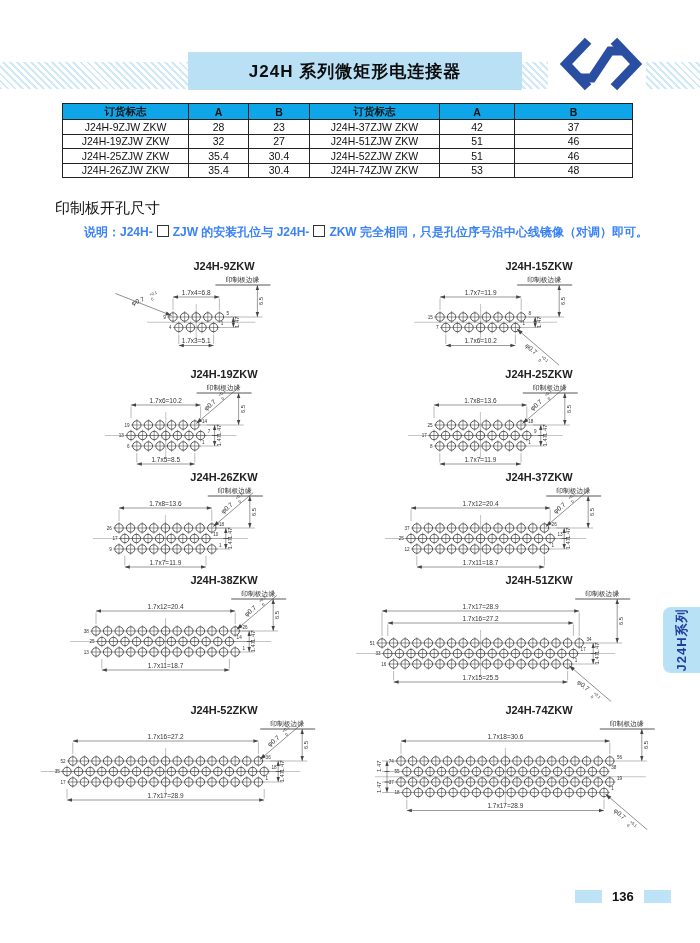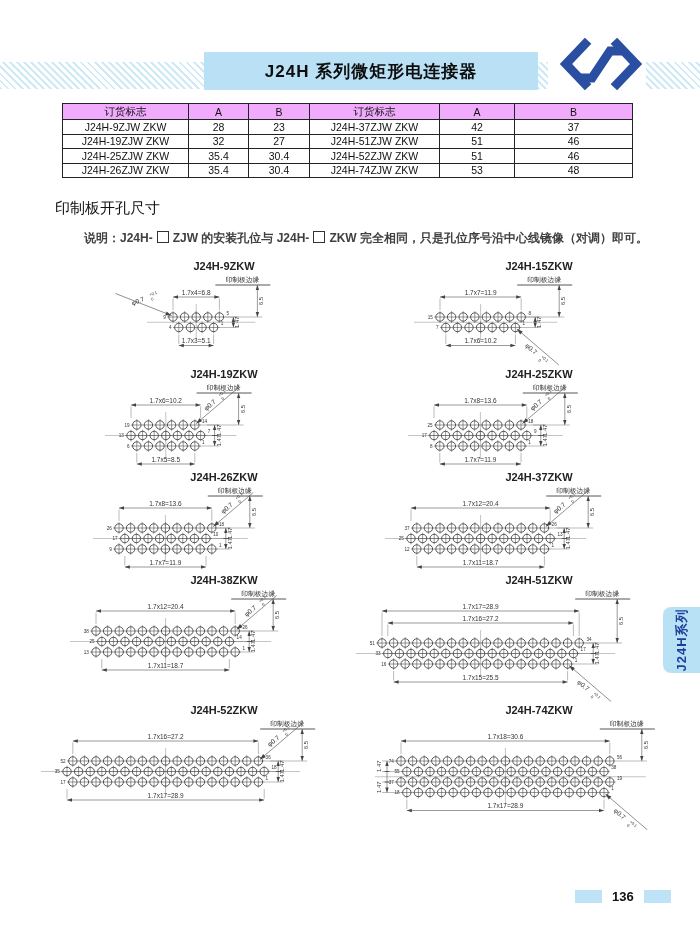--- a/index.html
+++ b/index.html
@@ -4,33 +4,33 @@
 <style>
   html,body{margin:0;padding:0;}
   body{
     width:700px;height:943px;position:relative;background:#fff;overflow:hidden;
     font-family:"Liberation Sans","DejaVu Sans",sans-serif;color:#111;
   }
   
   .band{position:absolute;left:0;top:62px;width:700px;height:27px;
     background:repeating-linear-gradient(45deg,#cfe9f7 0 2px,#ffffff 2px 5px);}
   .logo-patch{position:absolute;left:548px;top:58px;width:98px;height:35px;background:#fff;}
-  .title-box{position:absolute;left:204px;top:52px;width:334px;height:38px;background:#b9e0f5;
+  .title-box{position:absolute;left:188px;top:52px;width:334px;height:38px;background:#b9e0f5;
     border-radius:1px;display:flex;align-items:center;justify-content:center;
     font-size:17px;font-weight:bold;letter-spacing:1px;color:#0d0d0d;}
   .logo{position:absolute;left:558px;top:36px;}
   
   .order-table{position:absolute;left:62px;top:103px;border-collapse:collapse;table-layout:fixed;}
   .order-table th,.order-table td{border:1px solid #222;font-size:10.5px;text-align:center;
     padding:0;height:13.5px;overflow:hidden;white-space:nowrap;}
-  .order-table th{background:#f0abfc;height:15px;font-weight:normal;border-bottom:1.6px solid #222;}
+  .order-table th{background:#0ea5e9;height:15px;font-weight:bold;border-bottom:1.6px solid #222;}
   .order-table{border:1.6px solid #222;}
   
   .sec-title{position:absolute;left:55px;top:199px;font-size:15px;font-weight:normal;}
-  .note{position:absolute;left:84px;top:230px;font-size:12px;font-weight:bold;color:#404040;}
+  .note{position:absolute;left:84px;top:224px;font-size:12px;font-weight:bold;color:#3b82f6;}
   .note .sq{display:inline-block;width:10px;height:10px;border:1.3px solid #333;
     vertical-align:-1px;margin:0 4px;background:#fff;}
   
   .diagrams{position:absolute;left:50px;top:260px;width:630px;display:grid;
     grid-template-columns:305px 325px;row-gap:2px;justify-items:center;align-items:start;}
   .diag{display:flex;flex-direction:column;align-items:center;}
   .diag-title{font-size:11px;font-weight:bold;color:#222;margin-bottom:0;margin-left:43px;}
   svg text{font-family:"Liberation Sans","DejaVu Sans",sans-serif;}
   
   .side-tab{position:absolute;right:0;top:607px;width:37px;height:66px;background:#b9e1f6;

